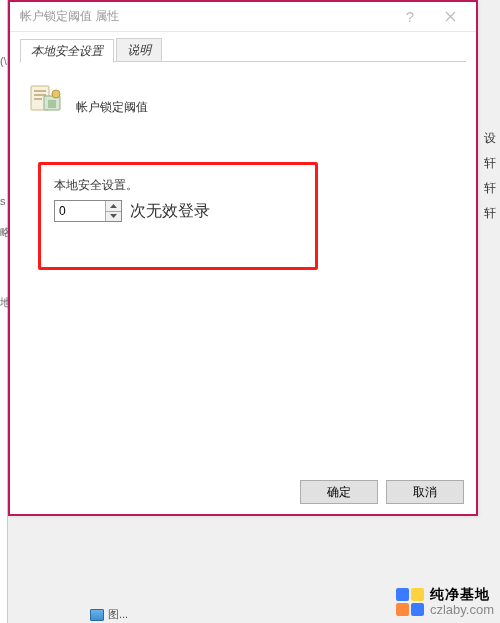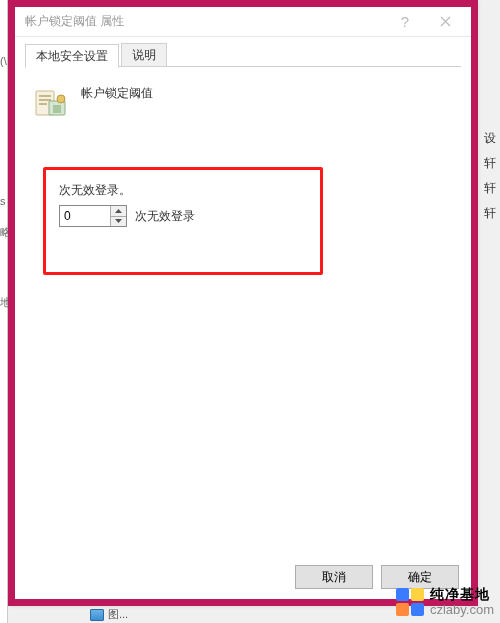--- a/index.html
+++ b/index.html
@@ -28,23 +28,23 @@
     .bg-text-right {
       position: absolute;
       right: 4px;
       font-size: 12px;
       color: #333;
     }
     .dialog {
       position: absolute;
       left: 8px; top: 0;
       width: 470px;
-      height: 606px;
-      background: #fff;
-      border: 7px solid #be185d;
+      height: 516px;
+      background: #fff;
+      border: 2px solid #be185d;
       box-shadow: 1px 1px 3px rgba(0,0,0,0.08);
     }
     .titlebar {
       height: 30px;
       display: flex;
       align-items: center;
       padding: 0 6px 0 10px;
       border-bottom: 1px solid #e8e8e8;
     }
     .title-text {
@@ -60,20 +60,21 @@
       justify-content: center;
       color: #bbb;
       font-size: 14px;
       font-family: Arial, sans-serif;
     }
     .title-btn.help { font-size: 15px; }
     .tabstrip {
       position: relative;
       height: 24px;
       margin: 6px 10px 0 10px;
+      font-style: italic;
     }
     .tabstrip::after {
       content: "";
       position: absolute;
       left: 0; right: 0; bottom: 0;
       height: 1px;
       background: #d0d0d0;
     }
     .tab {
       position: relative;
@@ -94,21 +95,21 @@
       z-index: 2;
       border-bottom: 1px solid #fff;
       margin-bottom: -1px;
     }
     .content {
       position: relative;
       padding: 14px 18px;
     }
     .header-row {
       display: flex;
-      align-items: flex-start;
+      align-items: flex-end;
       gap: 12px;
       margin-top: 4px;
     }
     .policy-icon {
       width: 36px;
       height: 36px;
       flex-shrink: 0;
     }
     .policy-title {
       font-size: 12px;
@@ -163,21 +164,21 @@
       flex: 1;
       display: flex;
       align-items: center;
       justify-content: center;
       background: #f0f0f0;
       cursor: pointer;
     }
     .spinner-btn:first-child { border-bottom: 1px solid #aaa; }
     .spinner-btn svg { display: block; }
     .unit-text {
-      font-size: 12px;
+      font-size: 16px;
       color: #333;
     }
     .button-bar {
       position: absolute;
       bottom: 10px;
       right: 12px;
       display: flex;
       gap: 8px;
     }
     .btn {
@@ -281,21 +282,21 @@
         <rect x="20" y="20" width="8" height="8" fill="#a8c79e"></rect>
         <circle cx="28" cy="14" r="4" fill="#e7c66b" stroke="#b89a3a"></circle>
       </svg>
       <span class="policy-title">帐户锁定阈值</span>
     </div>
   </div>
 
   <div class="highlight-box"></div>
 
   <div class="field-area">
-    <div class="field-label">次无效登录。</div>
+    <div class="field-label">本地安全设置。</div>
     <div class="field-row">
       <div class="spinner">
         <input type="text" value="0" style="">
         <div class="spinner-btns">
           <div class="spinner-btn">
             <svg width="7" height="4" viewBox="0 0 7 4">
                 <path d="M0 4 L3.5 0 L7 4 Z" fill="#555"></path>
               </svg>
           </div>
           <div class="spinner-btn">
@@ -303,22 +304,22 @@
                 <path d="M0 0 L3.5 4 L7 0 Z" fill="#555"></path>
               </svg>
           </div>
         </div>
       </div>
       <span class="unit-text">次无效登录</span>
     </div>
   </div>
 
   <div class="button-bar">
+    <button class="btn">确定</button>
     <button class="btn">取消</button>
-    <button class="btn">确定</button>
   </div>
 
 </div>
 
 <div class="watermark">
   <div class="wm-logo">
     <div class="wm-q" style="left:0;top:0;background:#3b7bff"></div>
     <div class="wm-q" style="right:0;top:0;background:#ffd23f"></div>
     <div class="wm-q" style="left:0;bottom:0;background:#ff8a3d"></div>
     <div class="wm-q" style="right:0;bottom:0;background:#3b7bff"></div>

